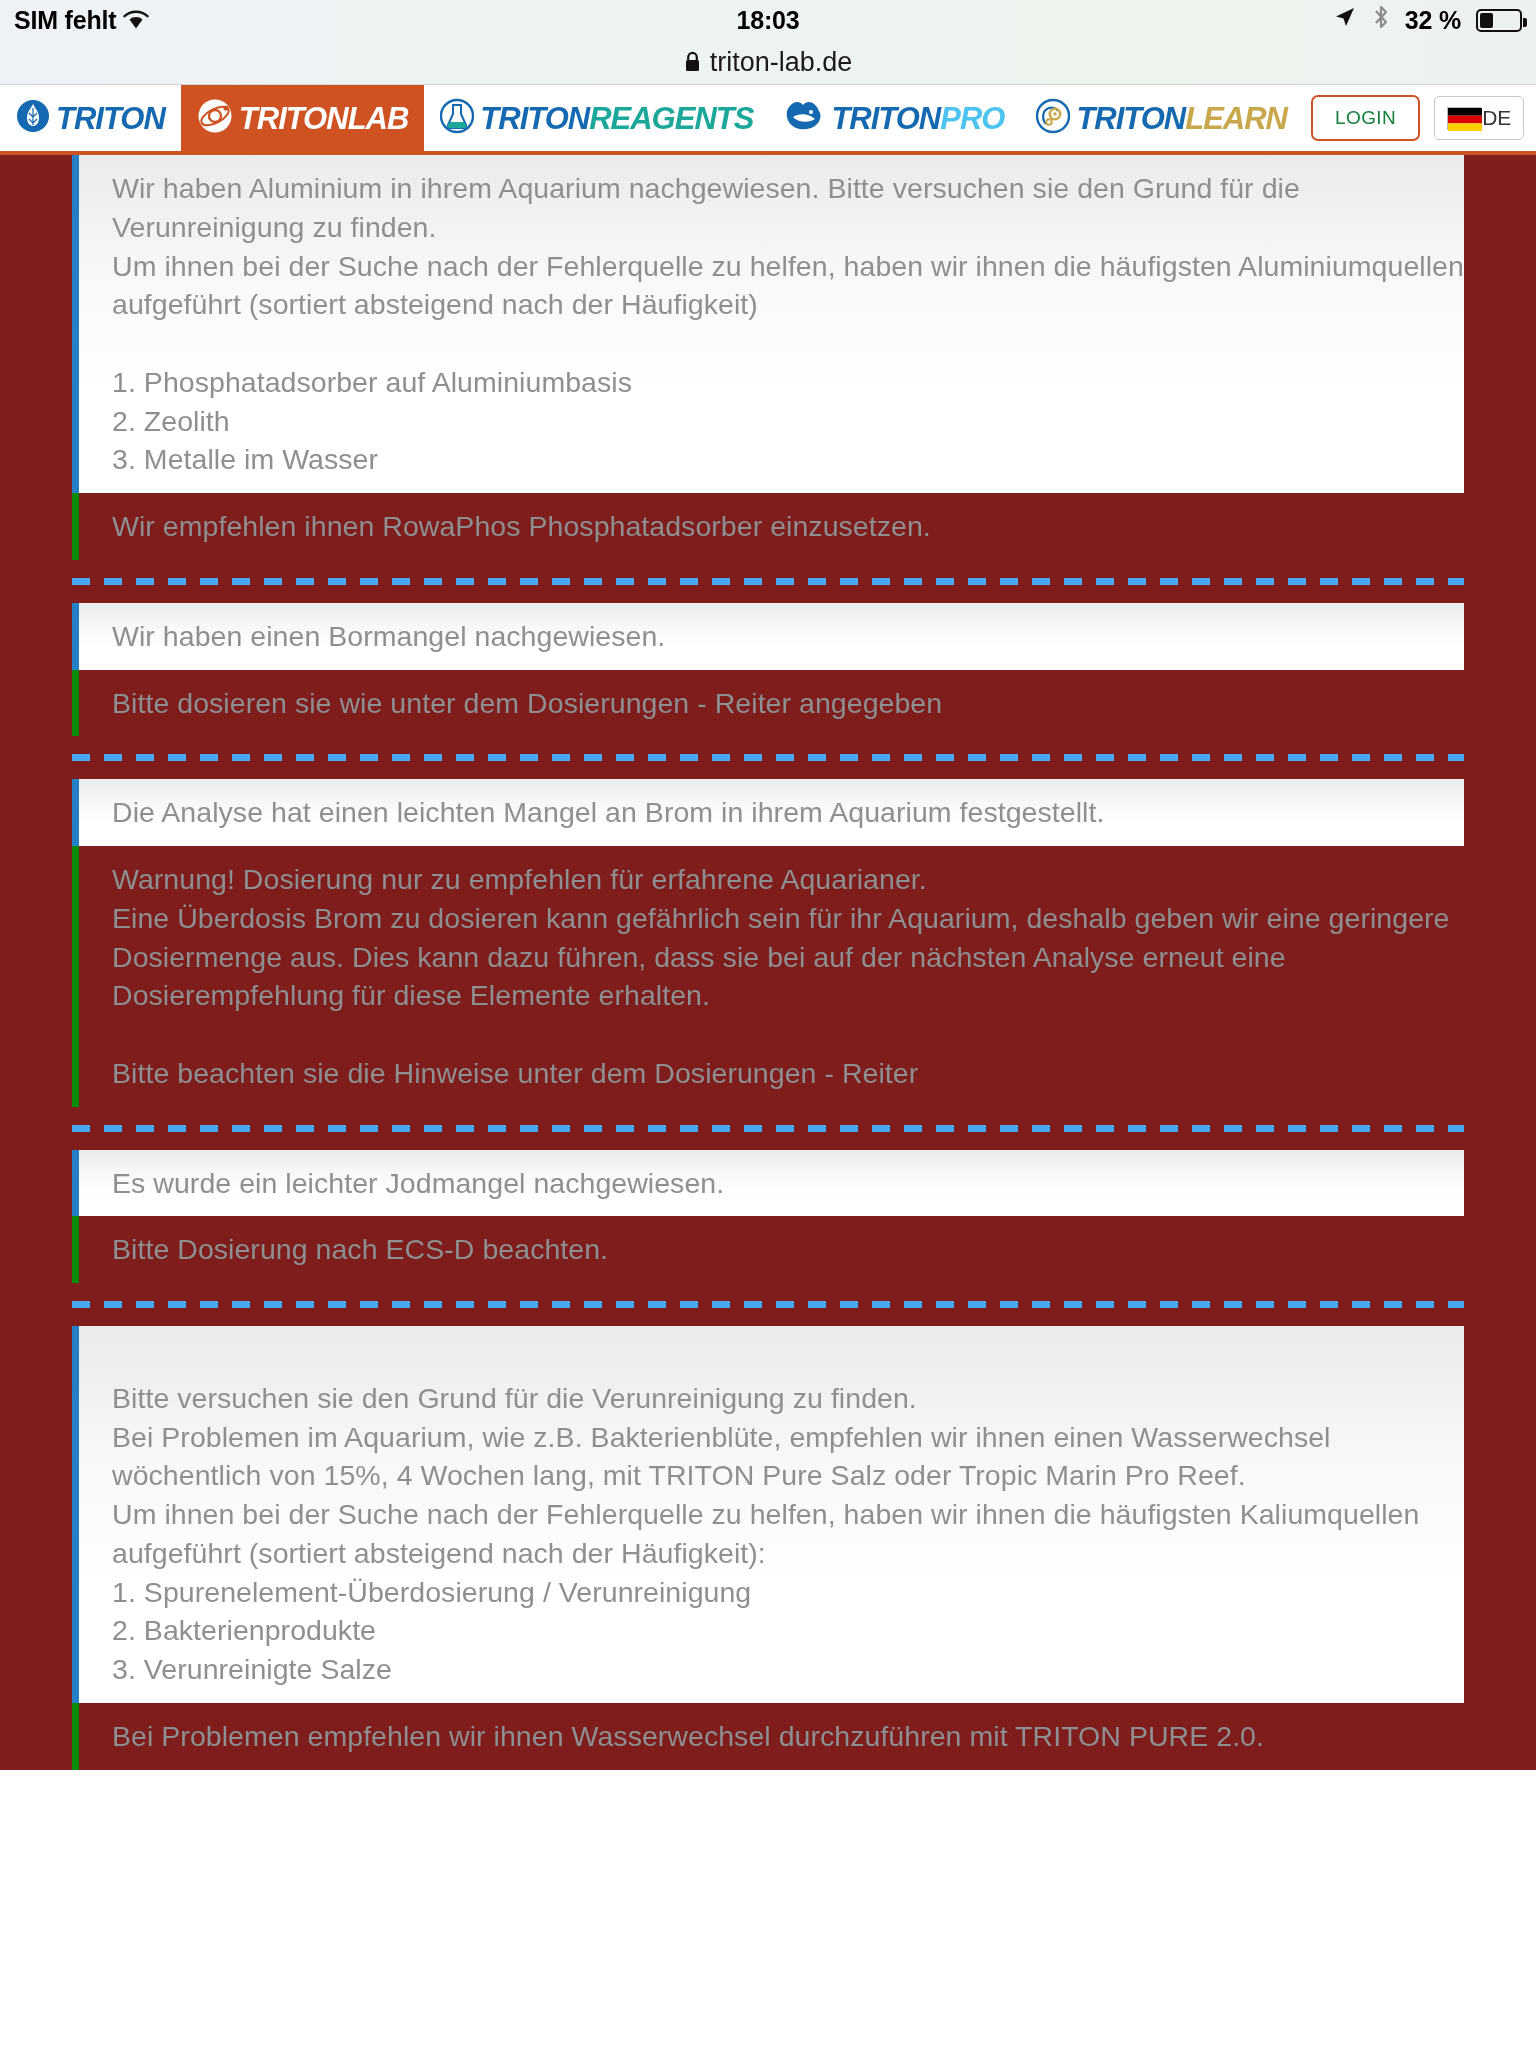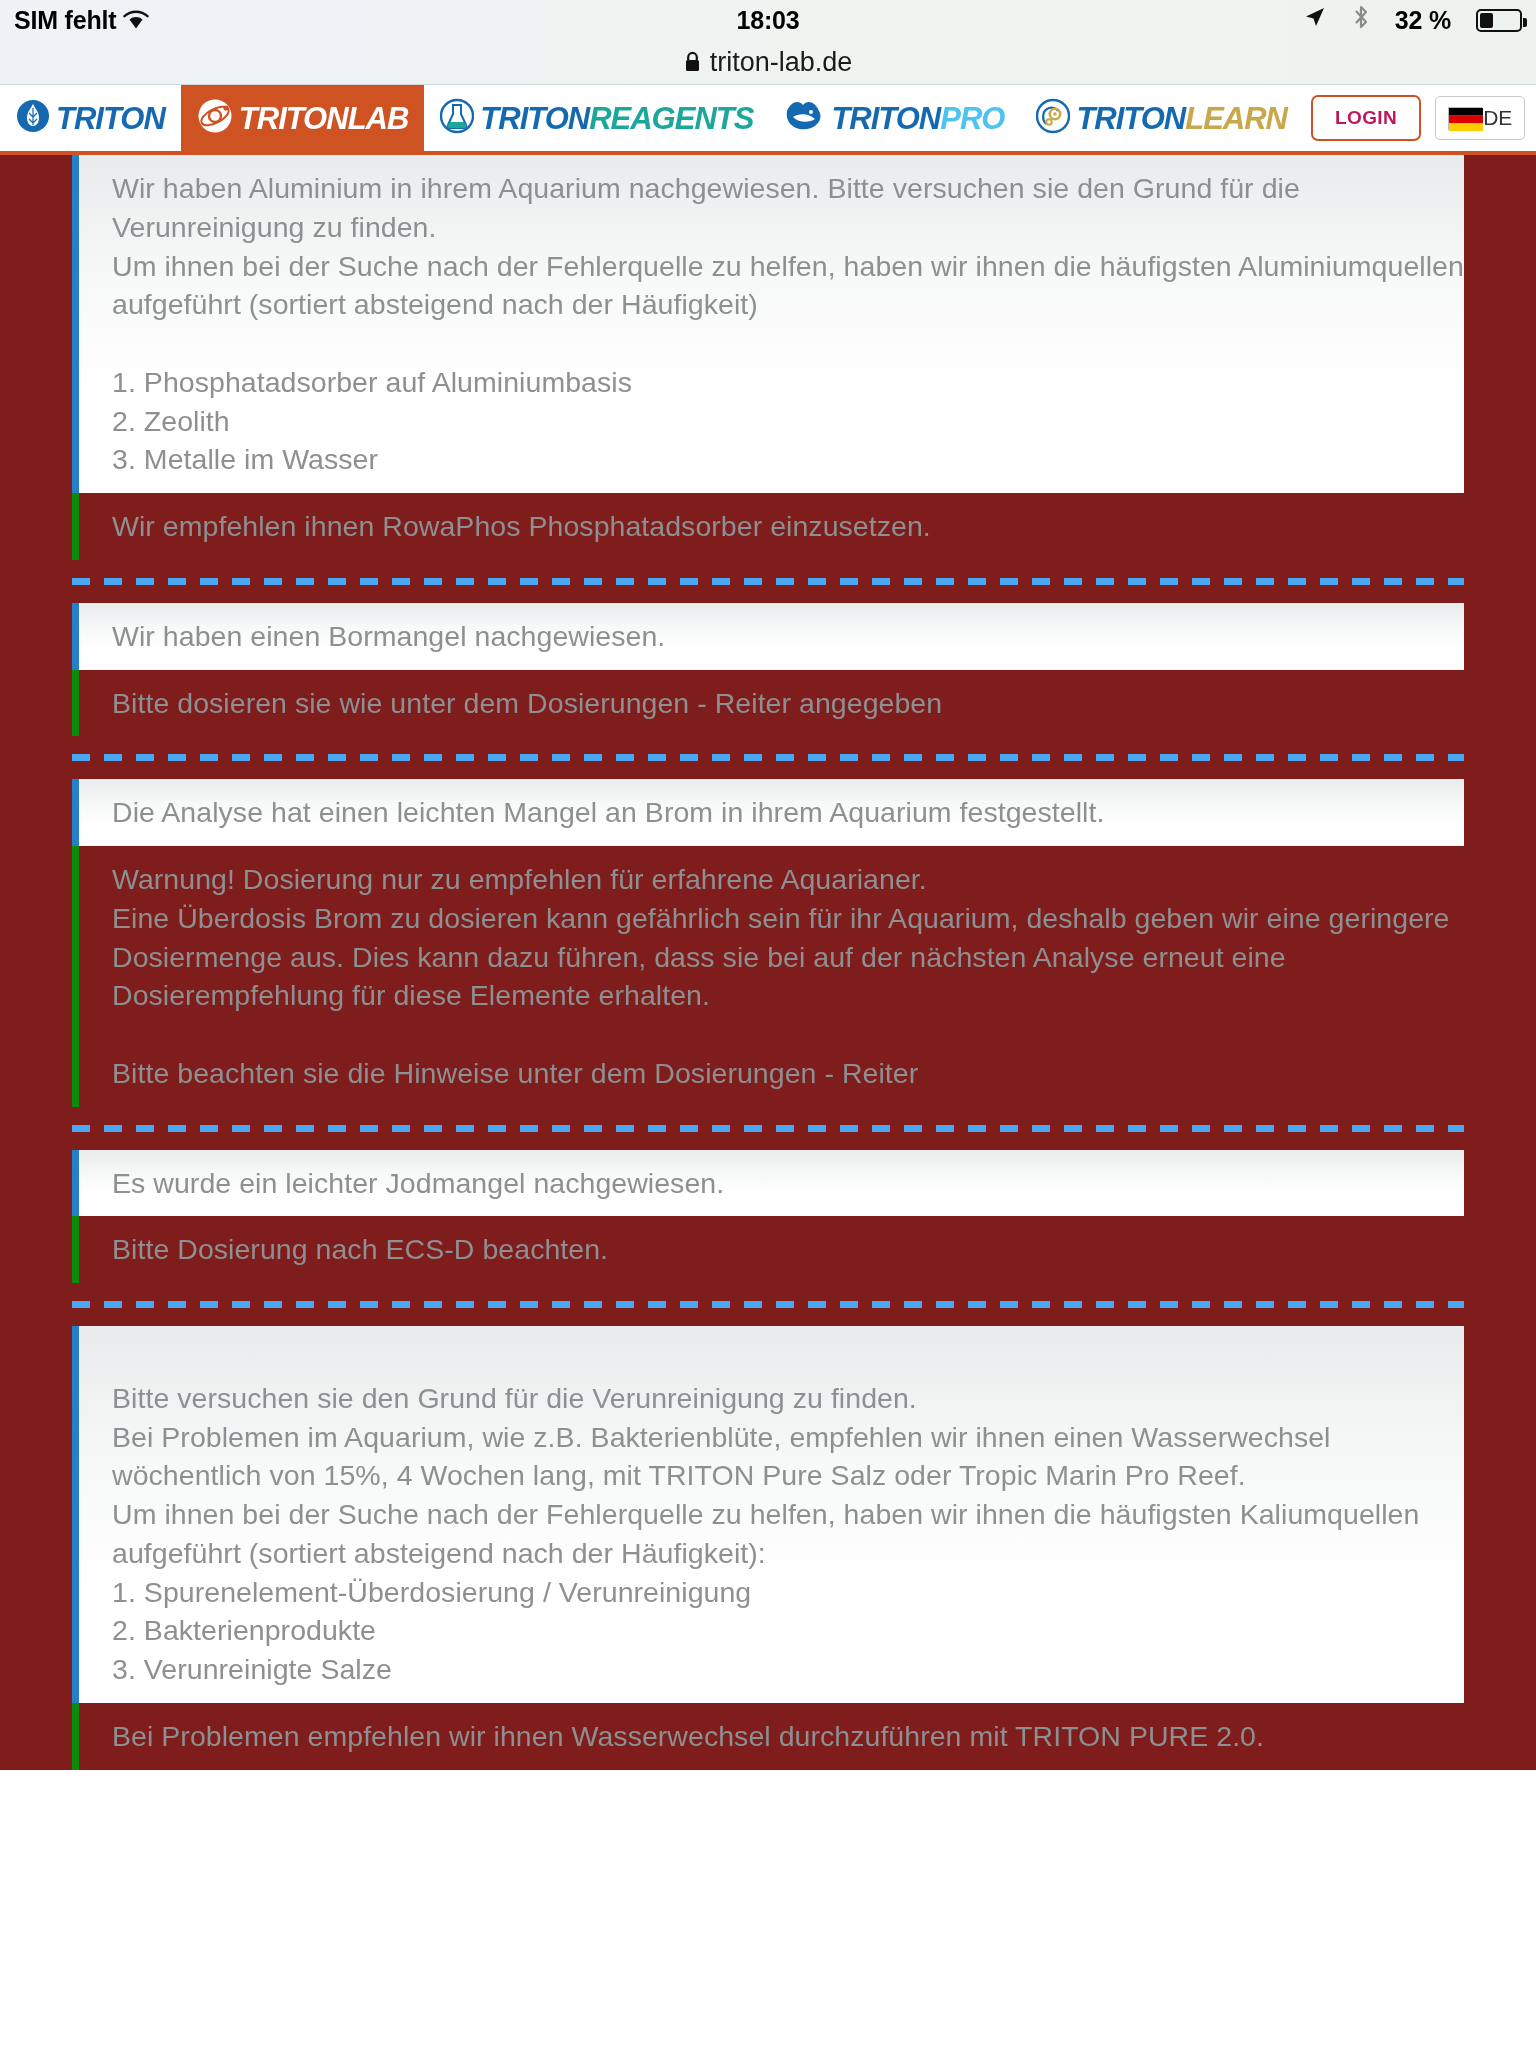--- a/index.html
+++ b/index.html
@@ -15,21 +15,21 @@
     position:relative;
     height:40px;
     background:linear-gradient(90deg,#eef2f6 0%,#eef3f3 35%,#eef4ee 70%,#eef2ef 100%);
     display:flex; align-items:center;
     padding:0 14px;
     font-size:25px; font-weight:bold; color:#000;
     letter-spacing:-0.2px;
   }
   .sb-left{display:flex;align-items:center;gap:7px;}
   .sb-center{position:absolute;left:0;right:0;text-align:center;pointer-events:none;}
-  .sb-right{margin-left:auto;display:flex;align-items:center;gap:25px;}
+  .sb-right{margin-left:auto;display:flex;align-items:center;gap:15px;}
   .wifi-icon svg{display:block;}
   .pct{font-size:25px;font-weight:bold;}
   .battery{
     width:46px;height:23px;border:2.5px solid #111;border-radius:5px;
     position:relative;display:inline-block;
   }
   .battery:after{
     content:"";position:absolute;right:-7px;top:7px;width:4px;height:9px;
     background:#111;border-radius:0 2px 2px 0;
   }
@@ -68,21 +68,21 @@
   }
   .wm-blue{color:#1569b0;}
   .wm-white{color:#ffffff;}
   .wm-teal{color:#1ba79a;}
   .wm-ltblue{color:#4cc3f0;}
   .wm-gold{color:#c9a84c;}
 
   .login-btn{
     align-self:center;
     border:2px solid #cf5222;border-radius:7px;
-    color:#be185d;font-size:19px;font-weight:bold;
+    color:#15803d;font-size:19px;font-weight:normal;
     padding:10px 22px;background:#fff;
     letter-spacing:0.4px;
     margin-left:8px;
   }
   .lang-btn{
     align-self:center;
     border:1px solid #c8c8c8;border-radius:5px;background:#fff;
     display:flex;align-items:center;gap:1px;
     padding:9px 12px;margin-left:14px;margin-right:10px;
   }

